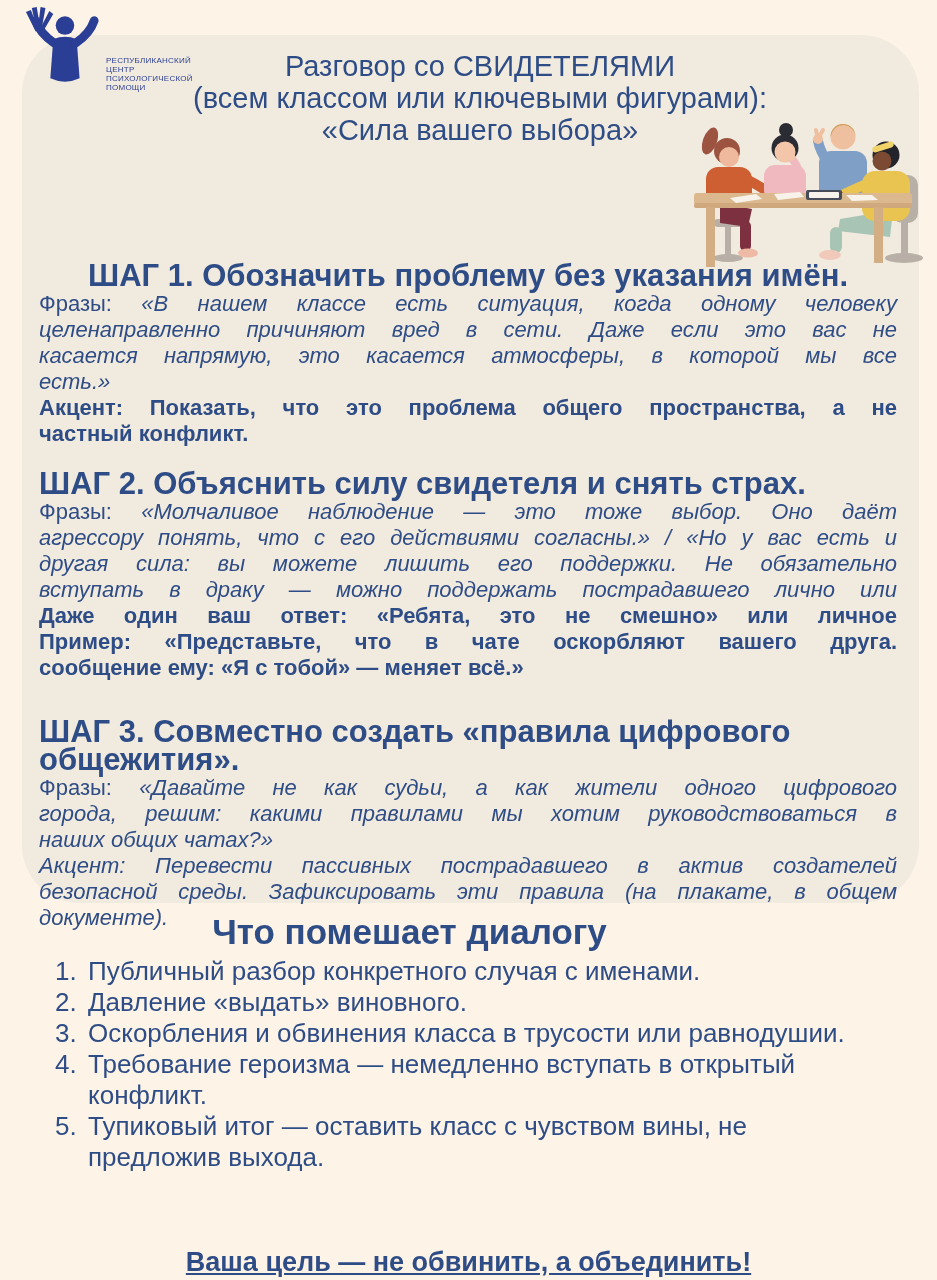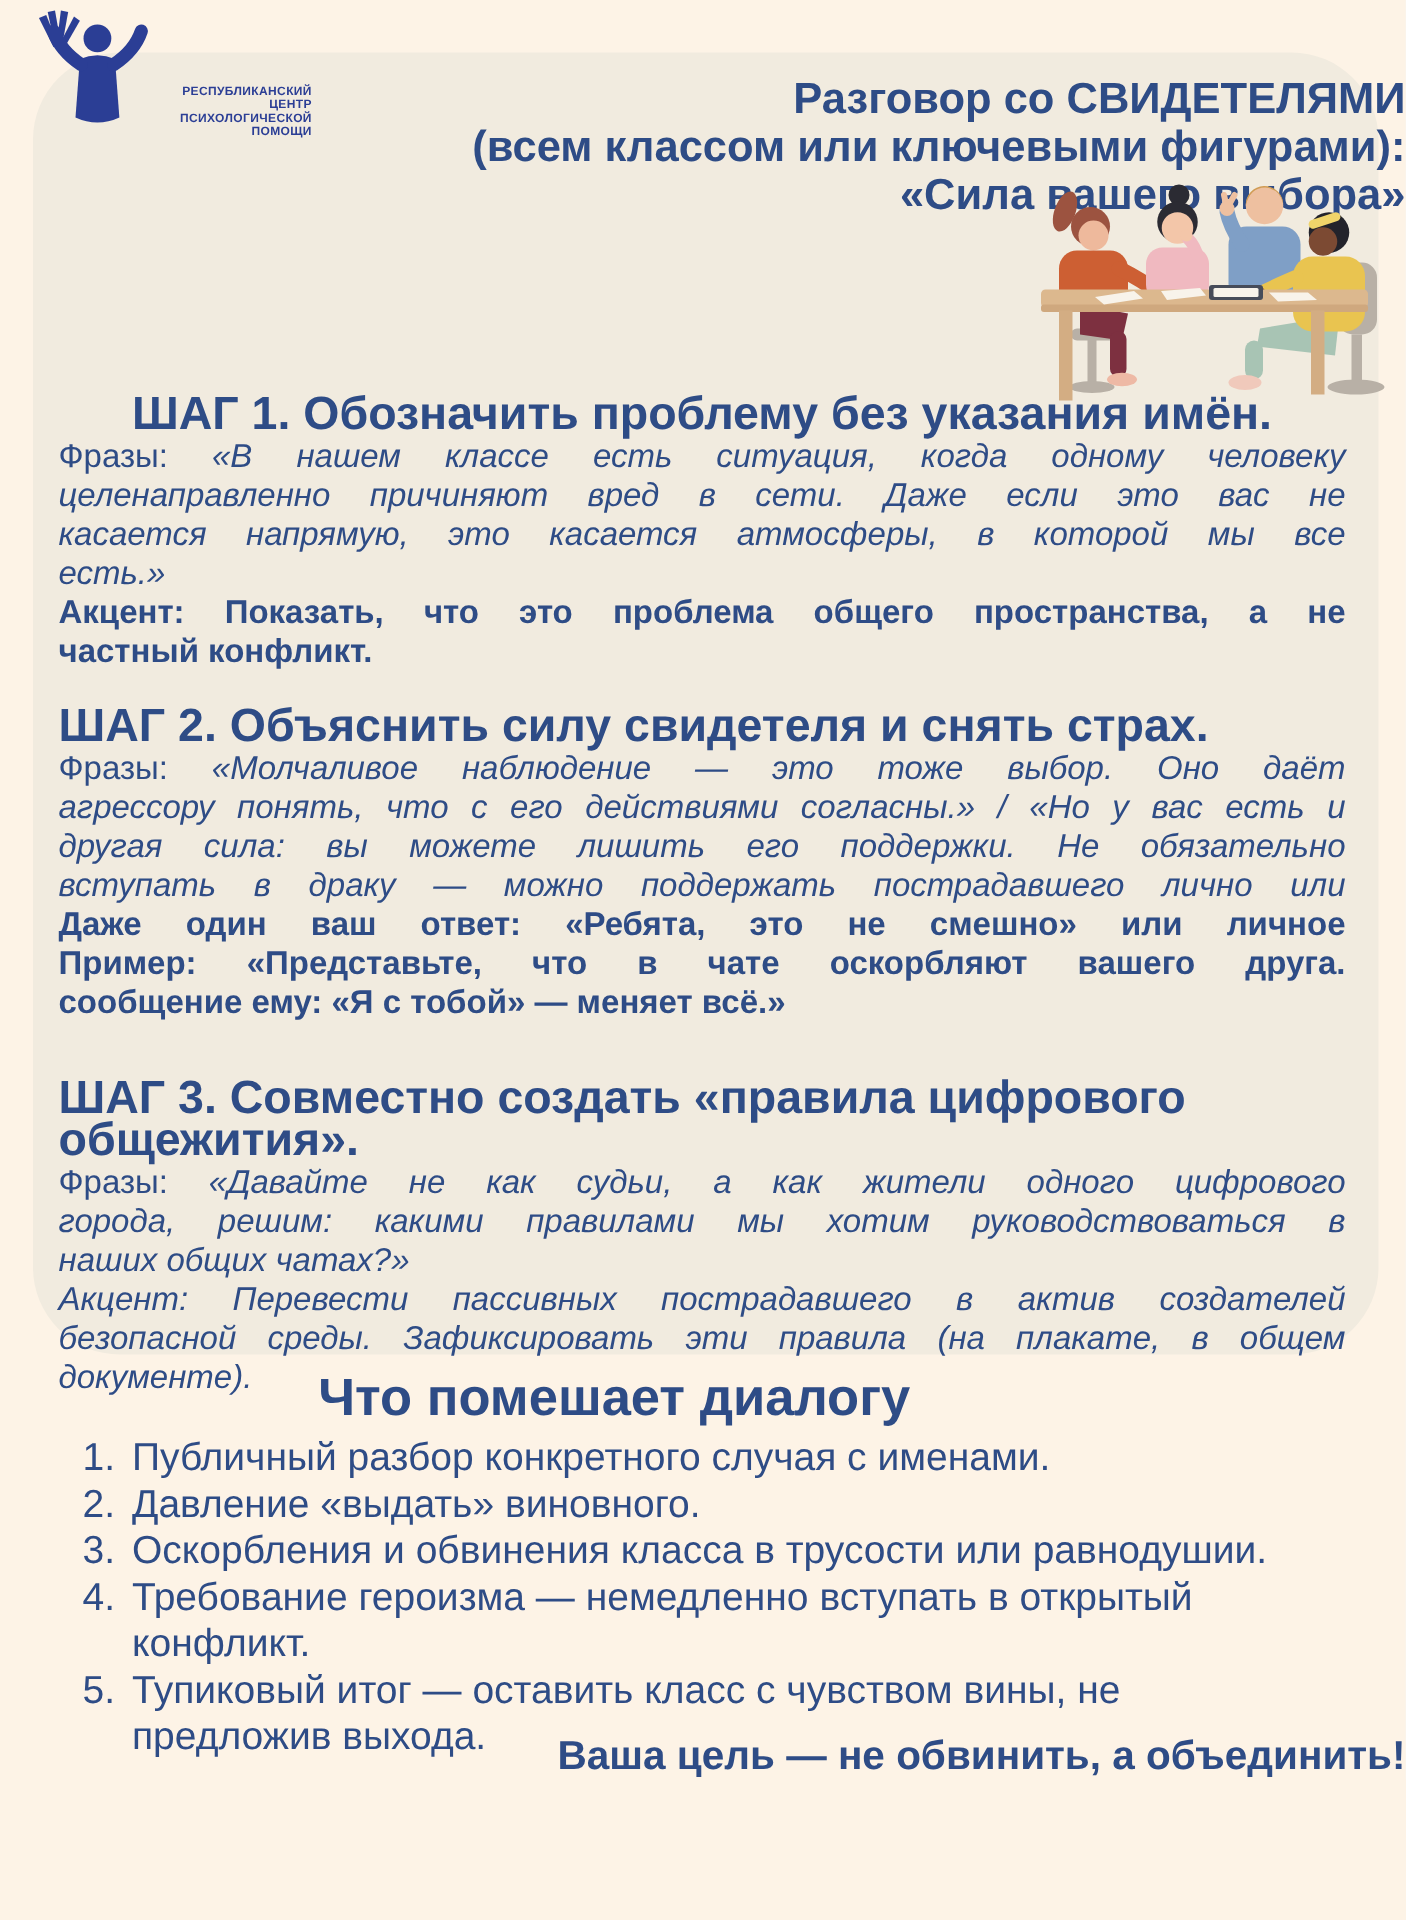--- a/index.html
+++ b/index.html
@@ -16,25 +16,25 @@
     color:var(--text);
     font-family:"Liberation Sans","DejaVu Sans",sans-serif;
   }
   .card{
     position:absolute;left:22px;top:35px;width:897px;height:868px;
     border-radius:58px;background:var(--card-bg);
   }
   
   .logo{position:absolute;left:24px;top:6px;display:flex;}
   .logo svg{width:78px;height:86px;display:block;}
-  .logo-text{margin-top:50px;margin-left:18px;font-size:8px;font-weight:bold;
-    line-height:9px;letter-spacing:.25px;color:var(--logo-blue);text-align:right;}
-  
-  .title{position:absolute;left:23px;top:50px;width:914px;text-align:right;
-    font-weight:bold;font-size:29px;line-height:32px;}
+  .logo-text{margin-top:50px;margin-left:4px;font-size:8px;font-weight:normal;
+    line-height:9px;letter-spacing:.25px;color:var(--logo-blue);}
+  
+  .title{position:absolute;left:23px;top:50px;width:914px;text-align:center;
+    font-weight:normal;font-size:29px;line-height:32px;}
   .goal{position:absolute;left:25px;top:155px;width:680px;text-align:center;
     font-weight:bold;font-size:28px;line-height:31px;}
   .illustration{position:absolute;left:678px;top:103px;width:252px;height:172px;}
   .illustration svg{width:100%;height:100%;display:block;}
   
   .step{position:absolute;left:39px;width:858px;}
   .step1{top:262px}
   .step2{top:470px}
   .step3{top:718px}
   .step-h{font-size:31px;font-weight:bold;line-height:28px;margin:0 0 1px 0;text-align:left;}
@@ -46,22 +46,22 @@
   .jp .ln.just{text-align:justify;text-align-last:justify;}
   .upright{font-style:normal;}
   
   .blockers-h{position:absolute;left:0;top:916px;width:819px;text-align:center;
     font-size:35px;font-weight:bold;line-height:32px;}
   .blockers-list{position:absolute;left:55px;top:956px;width:860px;
     font-size:26px;line-height:31px;}
   .li-row{display:flex;align-items:flex-start;}
   .li-num{width:33px;flex:none;}
   .li-text{flex:1;}
-  .footer{position:absolute;left:0;top:1154px;width:937px;text-align:right;
-    font-size:27px;font-weight:bold;line-height:32px;}
+  .footer{position:absolute;left:0;top:1246px;width:937px;text-align:center;
+    font-size:27px;font-weight:bold;line-height:32px;text-decoration:underline;}
 </style>
 </head>
 <body>
 
 <div class="page">
 
   <div class="card"></div>
 
   <div class="logo">
     <svg viewBox="0 0 80 88" aria-hidden="true">

